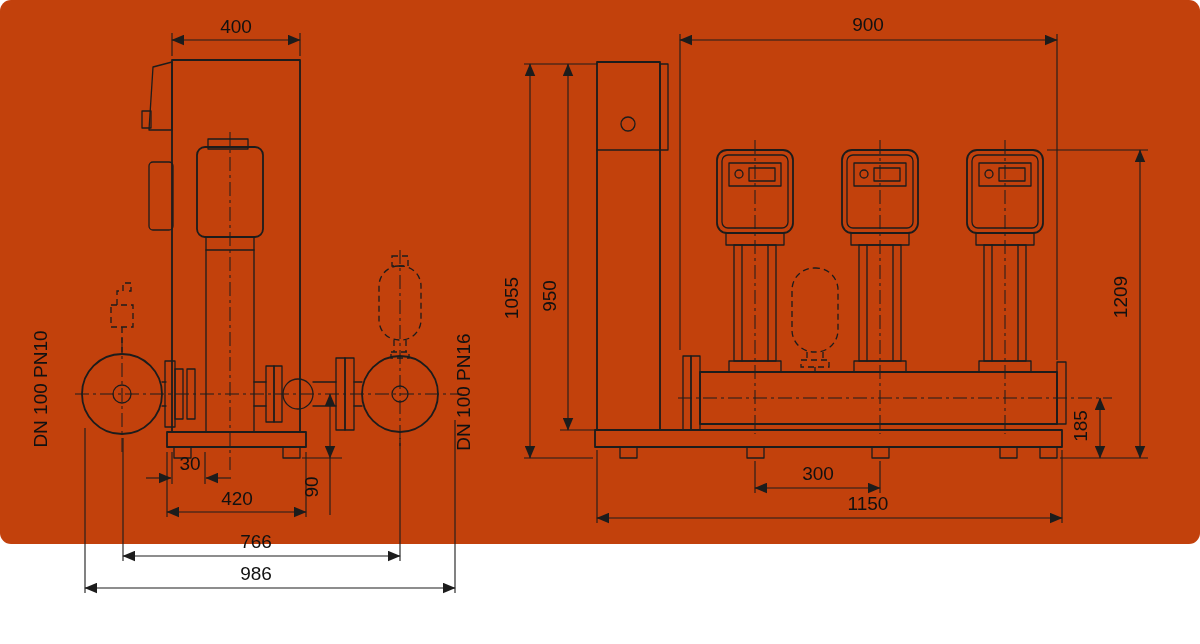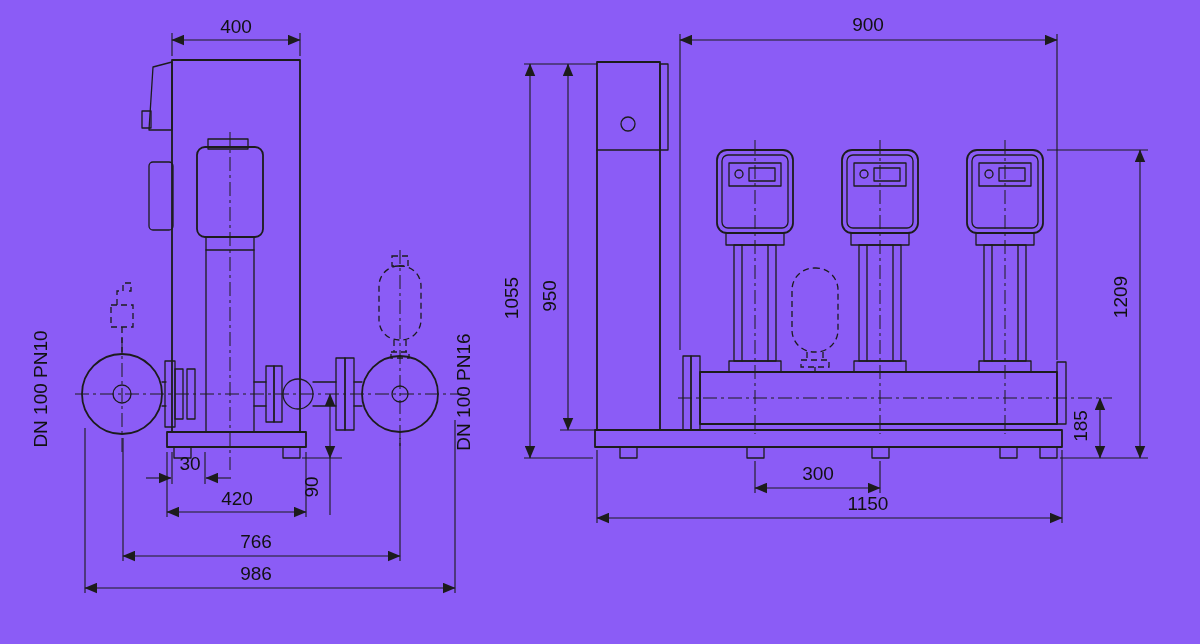--- a/index.html
+++ b/index.html
@@ -1,17 +1,17 @@
 <!DOCTYPE html>
 <html><head>
 <meta charset="utf-8">
 <style>
   html,body{margin:0;padding:0;background:#ffffff;width:1200px;height:644px;overflow:hidden;
     font-family:"Liberation Sans","DejaVu Sans",sans-serif;}
-  .canvas{position:relative;width:1200px;height:644px;background:#8b5cf6;}
+  .canvas{position:relative;width:1200px;height:544px;background:#c2410c;border-radius:11px;}
   svg{display:block}
   .ol  {fill:none;stroke:#1c1c1c;stroke-width:1.8;stroke-linejoin:round;stroke-linecap:round;}
   .ol2 {fill:none;stroke:#1c1c1c;stroke-width:1.3;stroke-linejoin:round;stroke-linecap:round;}
   .cl  {fill:none;stroke:#1c1c1c;stroke-width:1;stroke-dasharray:14 4 3 4;}
   .hid {fill:none;stroke:#1c1c1c;stroke-width:1.3;stroke-dasharray:6 4;}
   .dim {fill:none;stroke:#1c1c1c;stroke-width:1.1;}
   .dim-text{font-size:19px;fill:#111;}
   .mid{text-anchor:middle;}
 </style>
 </head>

